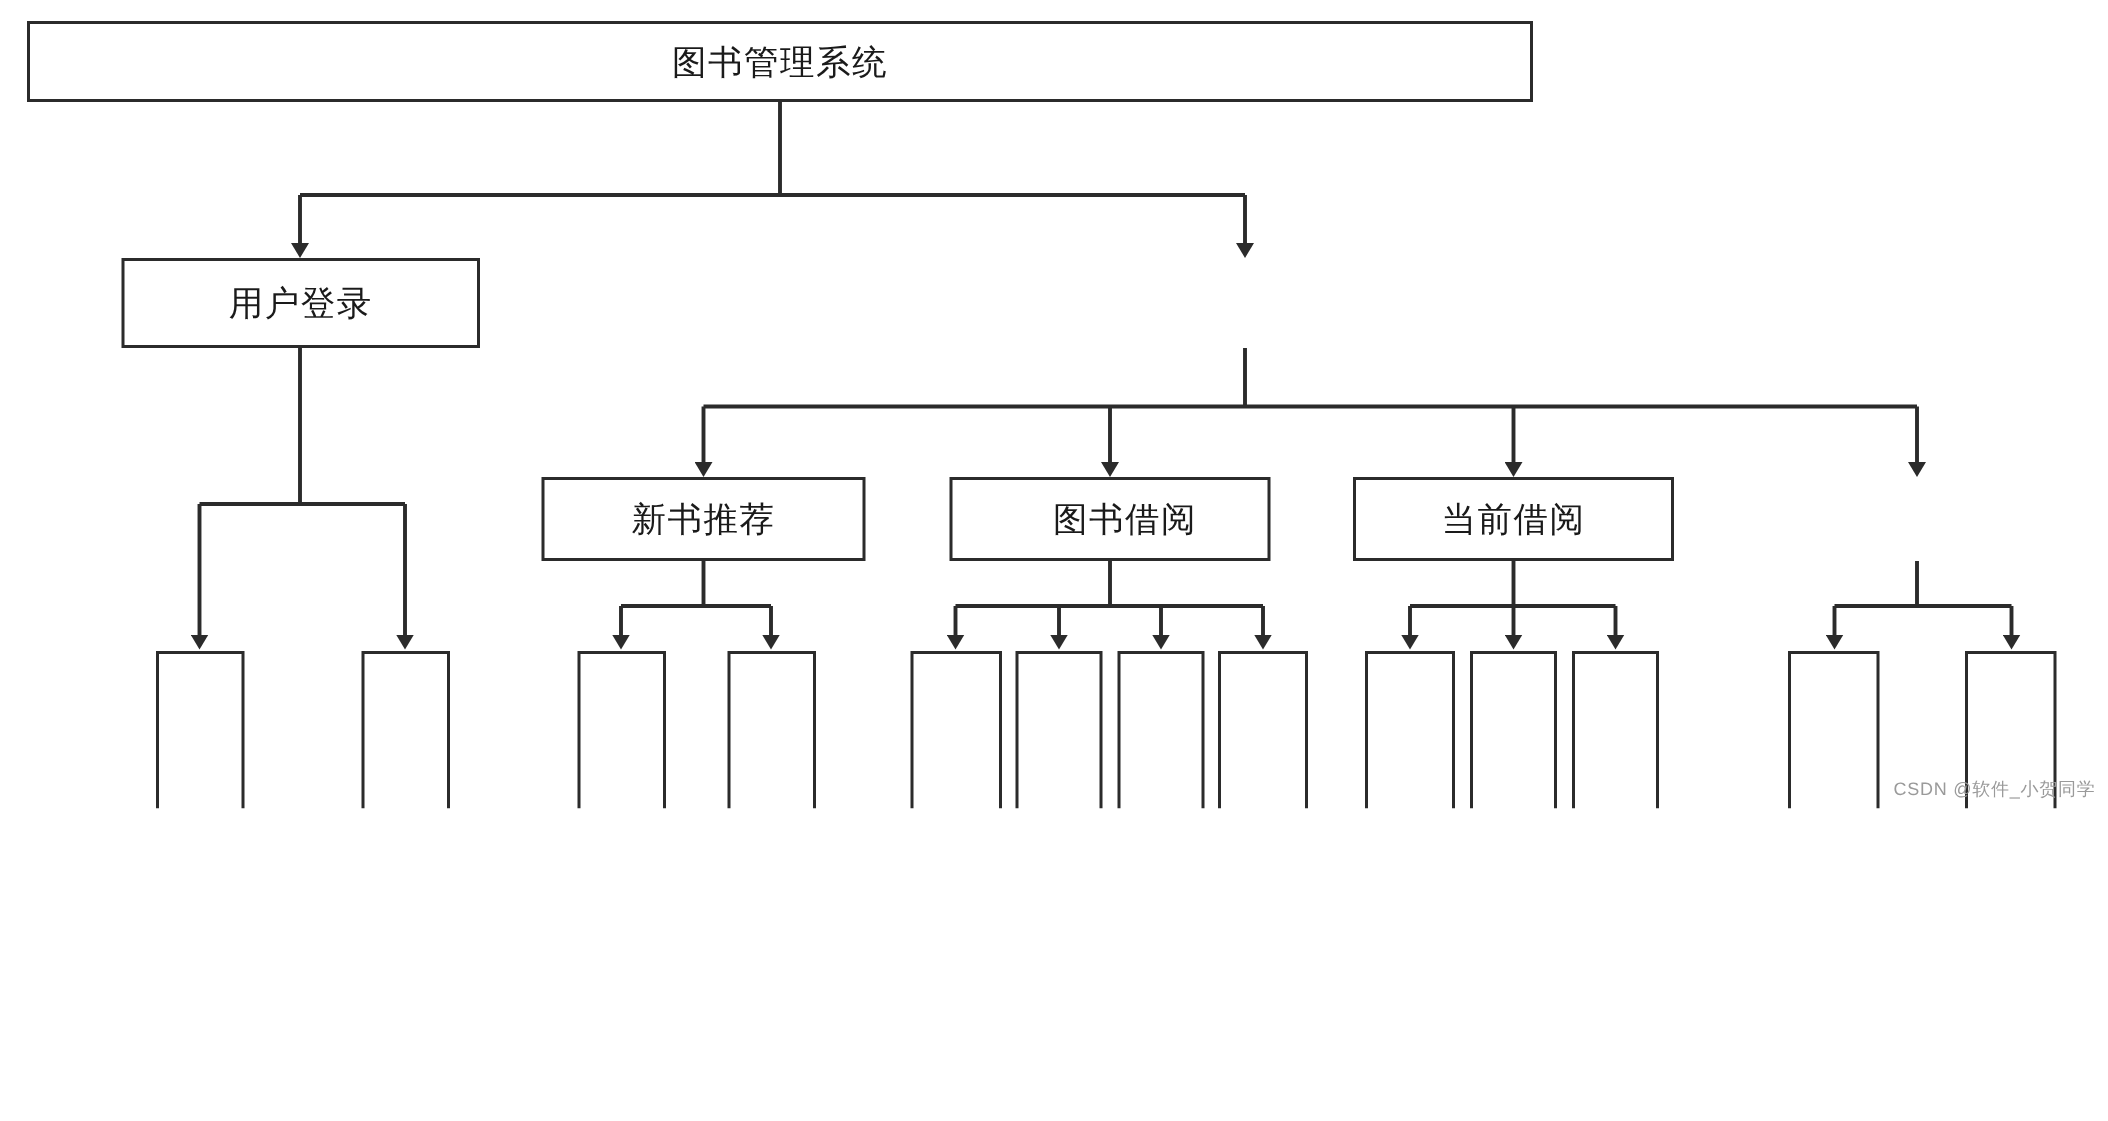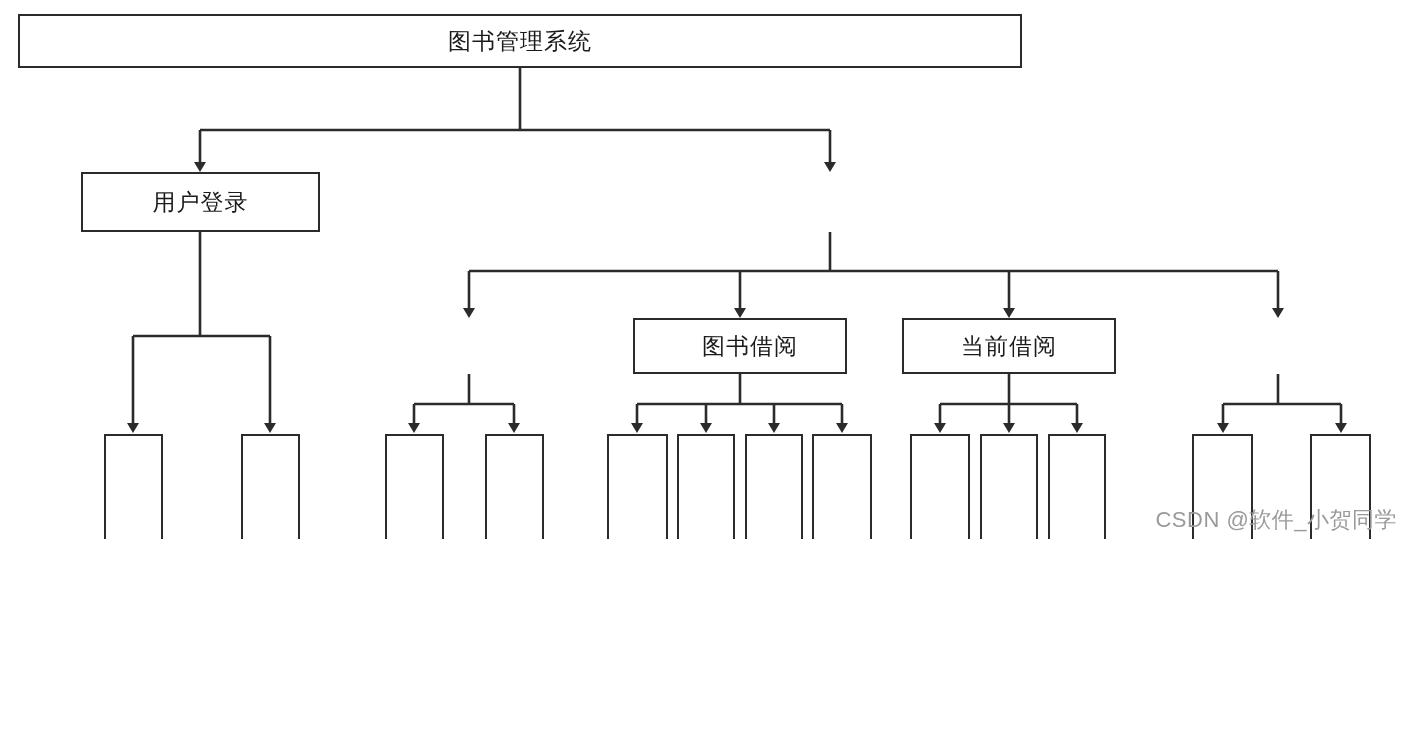--- a/index.html
+++ b/index.html
@@ -51,21 +51,21 @@
   .node.vert span {
     writing-mode: vertical-rl;
     text-orientation: upright;
     display: block;
     white-space: nowrap;
   }
   #watermark {
     position: absolute;
     right: 8px;
     bottom: 4px;
-    font-size: 22px;
+    font-size: 12px;
     color: #9a9a9a;
     white-space: nowrap;
     letter-spacing: 0.5px;
   }
 </style>
 </head>
 <body>
 
 <div id="canvas">
 
@@ -121,20 +121,23 @@
   </svg>
 
   <div class="node horiz" style="left:18px; top:14px; width:1004px; height:54px;">
     <span>图书管理系统</span>
   </div>
 
   <div class="node horiz" style="left:81px; top:172px; width:239px; height:60px;">
     <span>用户登录</span>
   </div>
 
+  <div class="node horiz" style="left:361px; top:318px; width:216px; height:56px;">
+    <span>新书推荐</span>
+  </div>
   <div class="node horiz" style="left:633px; top:318px; width:214px; height:56px;padding-left:20px;">
     <span>图书借阅</span>
   </div>
   <div class="node horiz" style="left:902px; top:318px; width:214px; height:56px;">
     <span>当前借阅</span>
   </div>
 
   <div class="node vert" style="left:104px; top:434px; width:59px; height:300px;">
     <span>用户登录</span>
   </div>

